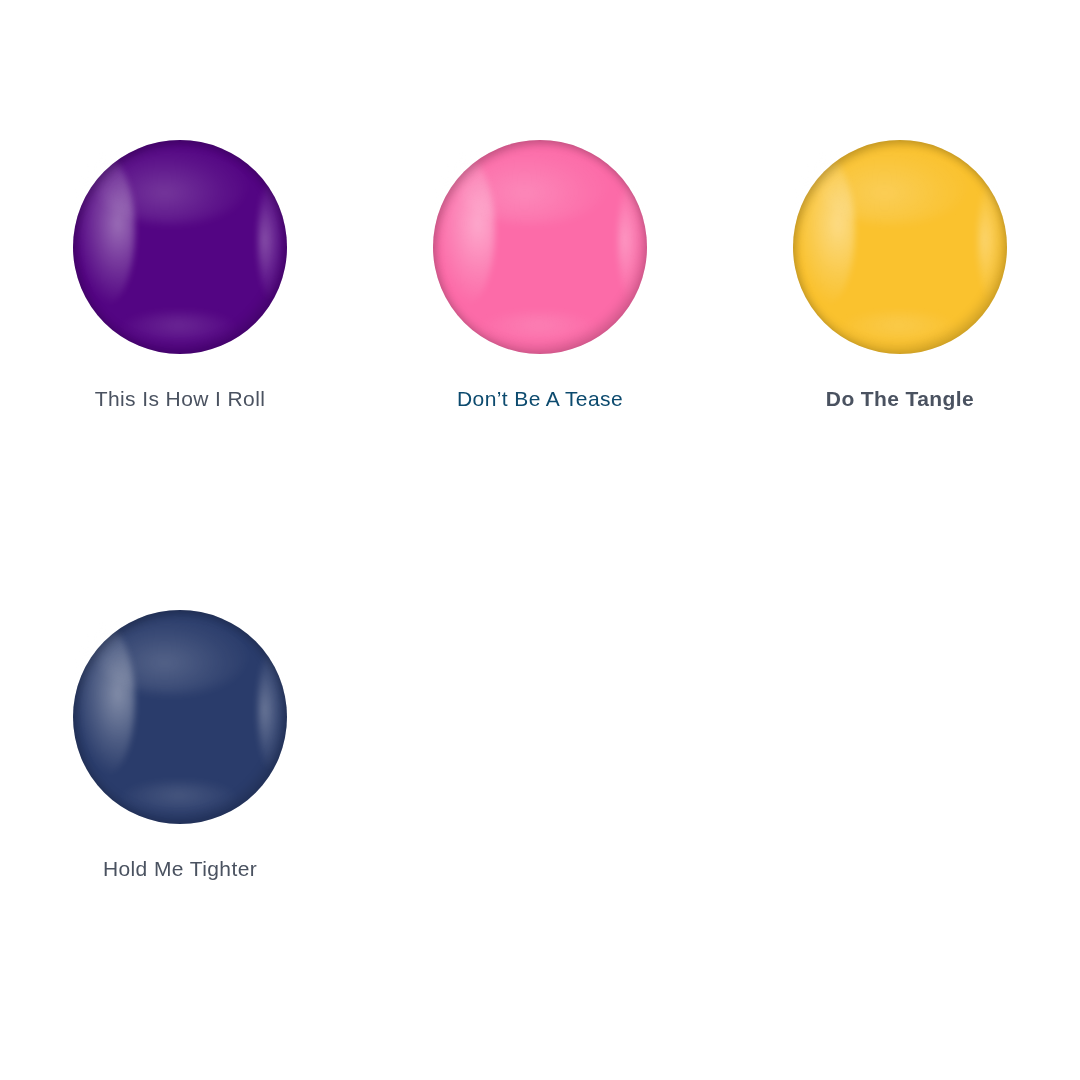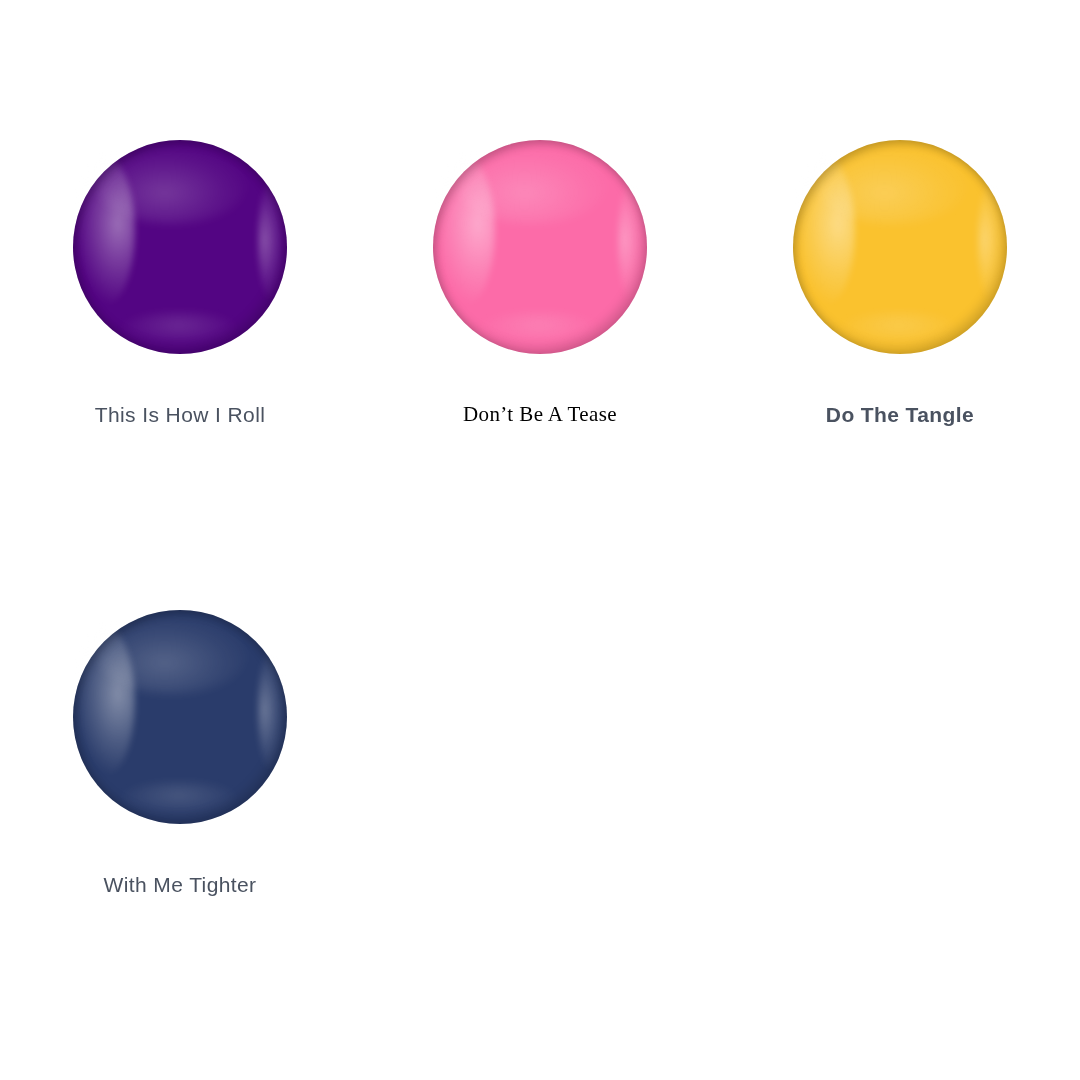--- a/index.html
+++ b/index.html
@@ -135,21 +135,21 @@
     border-radius: 50%;
     background: radial-gradient(
       ellipse at 50% 40%,
       rgba(255, 255, 255, 0.14) 0%,
       rgba(255, 255, 255, 0) 72%);
     filter: blur(4px);
     pointer-events: none;
   }
 
   .swatch-label {
-    margin-top: 48px;
+    margin-top: 32px;
     font-size: 21px;
     font-weight: 400;
     letter-spacing: 0.4px;
     color: #4a5260;
     text-align: left;
     white-space: nowrap;
     line-height: 1.2;
   }
 </style>
 </head>
@@ -173,21 +173,21 @@
 
     <div class="swatch-cell">
       <div class="swatch-disc-wrap">
         <div class="swatch-disc" style="background: rgb(252, 107, 168);"></div>
         <div class="disc-gloss-left"></div>
         <div class="disc-gloss-top"></div>
         <div class="disc-gloss-right"></div>
         <div class="disc-bounce"></div>
         <div class="disc-rim"></div>
       </div>
-      <div class="swatch-label" style="color: #000000; font-family: Liberation Serif, serif;">Don’t Be A Tease</div>
+      <div class="swatch-label" style="color: #0c4a6e;">Don’t Be A Tease</div>
     </div>
 
 
     <div class="swatch-cell">
       <div class="swatch-disc-wrap">
         <div class="swatch-disc" style="background: rgb(250, 194, 46);"></div>
         <div class="disc-gloss-left"></div>
         <div class="disc-gloss-top"></div>
         <div class="disc-gloss-right"></div>
         <div class="disc-bounce"></div>
@@ -198,17 +198,17 @@
 
     <div class="swatch-cell">
       <div class="swatch-disc-wrap">
         <div class="swatch-disc" style="background: rgb(42, 60, 107);"></div>
         <div class="disc-gloss-left"></div>
         <div class="disc-gloss-top"></div>
         <div class="disc-gloss-right"></div>
         <div class="disc-bounce"></div>
         <div class="disc-rim"></div>
       </div>
-      <div class="swatch-label" style="color: rgb(74, 82, 96);">With Me Tighter</div>
+      <div class="swatch-label" style="color: rgb(74, 82, 96);">Hold Me Tighter</div>
     </div>
 
   </div>
 </div>
 
 </body></html>

